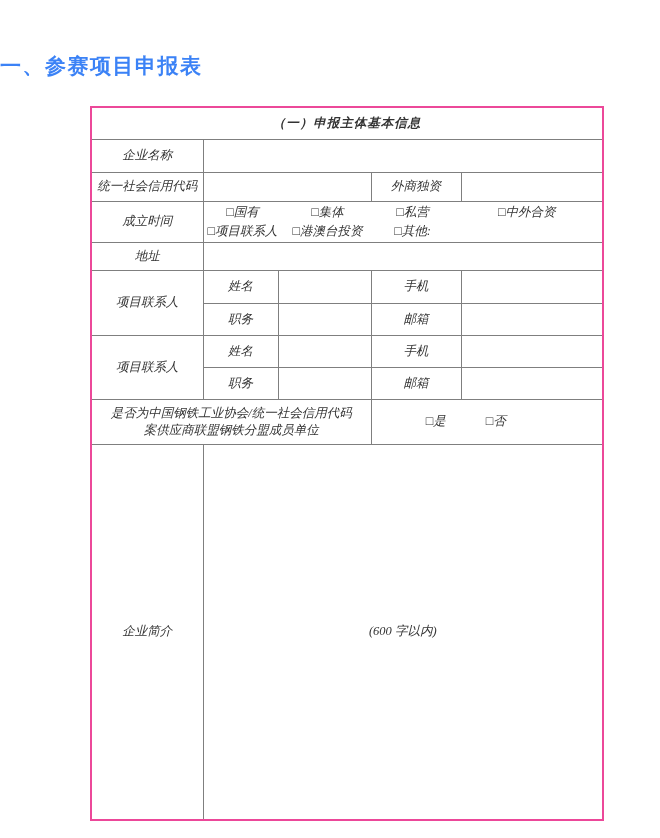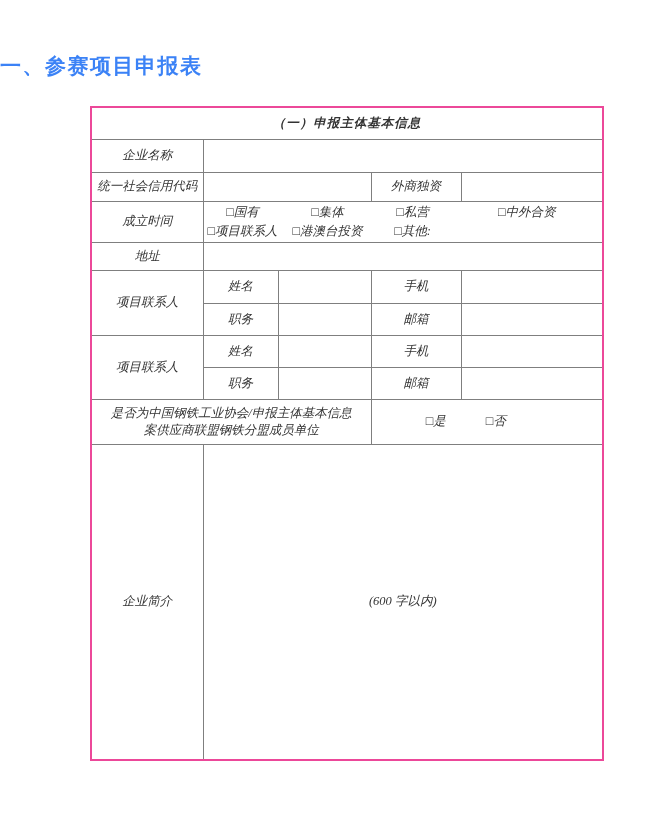--- a/index.html
+++ b/index.html
@@ -79,21 +79,21 @@
   }
   
   tr.r-header   { height: 32px; }
   tr.r-name     { height: 33px; margin-top: 33px; }
   tr.r-credit   { height: 29px; padding-left: 17px; }
   tr.r-nature   { height: 41px; }
   tr.r-address  { height: 28px; }
   tr.r-sub1     { height: 33px; }
   tr.r-sub2     { height: 32px; }
   tr.r-member   { height: 45px; }
-  tr.r-profile  { height: 316px; border-radius: 28px; }
+  tr.r-profile  { height: 376px; border-radius: 28px; }
 </style>
 </head>
 <body>
 
 <div class="doc-title">一、参赛项目申报表</div>
 
 <table class="form-table">
   <colgroup>
     <col style="width:112px">
     <col style="width:75px">
@@ -164,21 +164,21 @@
   </tr>
   <tr class="r-sub2">
     <td class="label-cell">职务</td>
     <td></td>
     <td class="label-cell">邮箱</td>
     <td></td>
   </tr>
 
   <tr class="r-member">
     <td colspan="3" class="question-cell">
-      <div>是否为中国钢铁工业协会/申报主体基本信息</div>
+      <div>是否为中国钢铁工业协会/统一社会信用代码</div>
       <div>案供应商联盟钢铁分盟成员单位</div>
     </td>
     <td colspan="2" class="answer-cell">
       <div class="answer-wrap">
         <span><span>□</span><span>是</span></span>
         <span><span>□</span><span>否</span></span>
       </div>
     </td>
   </tr>
 

